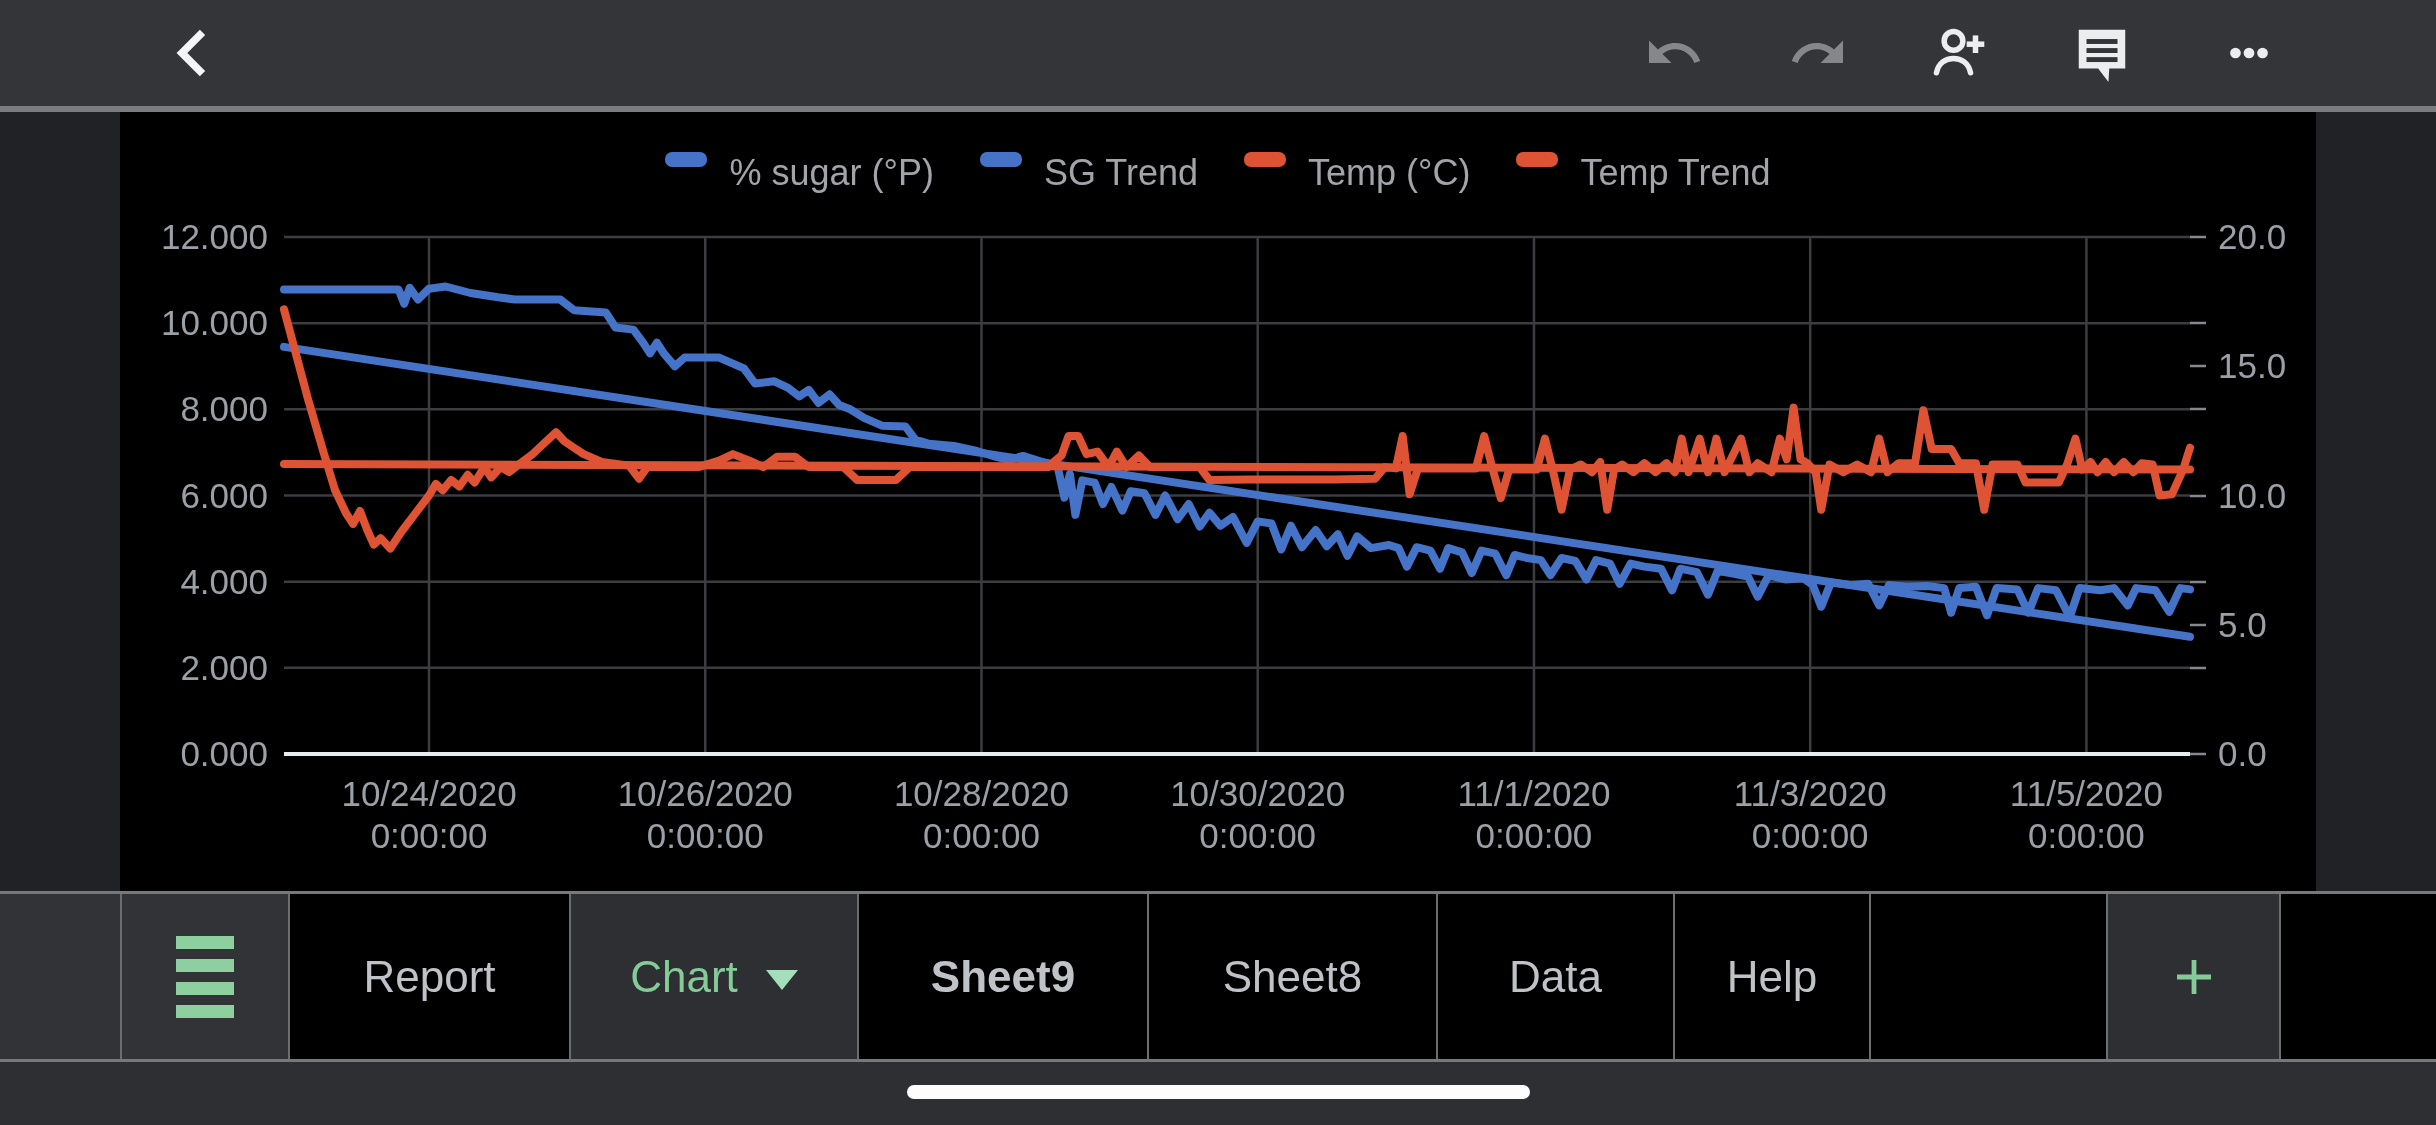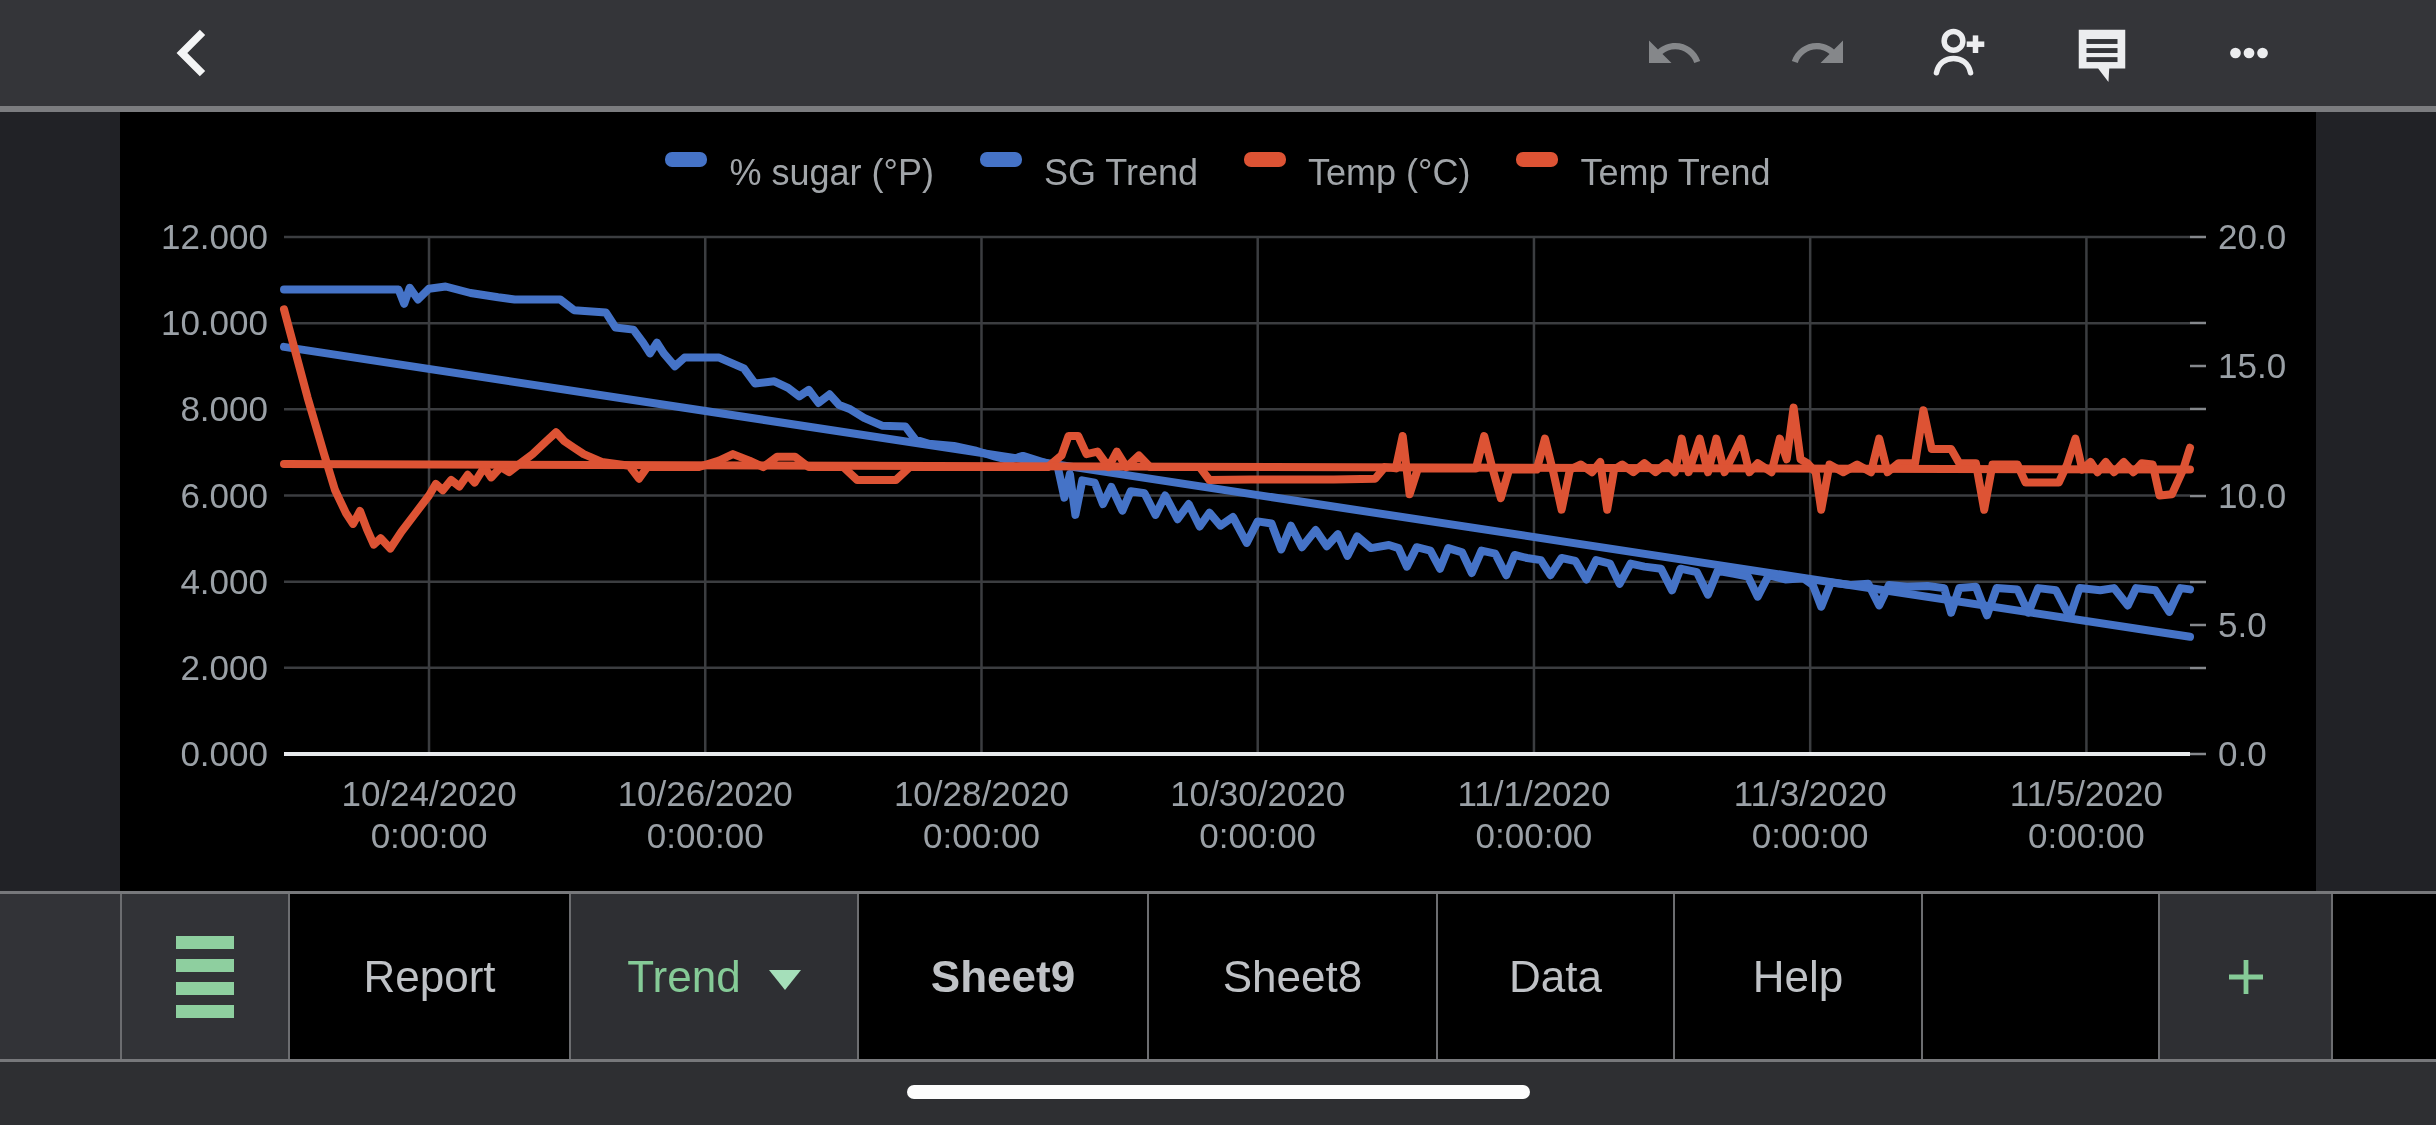--- a/index.html
+++ b/index.html
@@ -172,33 +172,33 @@
           <span></span>
           <span></span>
           <span></span>
           <span></span>
         </div>
     </div>
     <div class="tabcell sep" style="width:281px;">
       <span class="tab-label">Report</span>
     </div>
     <div class="tabcell sep active" style="width:288px;">
-      <span class="tab-label">Trend</span>
+      <span class="tab-label">Chart</span>
       <span class="dropdown-tri"></span>
     </div>
     <div class="tabcell sep" style="width:290px;font-weight:bold;">
       <span class="tab-label">Sheet9</span>
     </div>
     <div class="tabcell sep" style="width:289px;text-align:center;">
       <span class="tab-label">Sheet8</span>
     </div>
     <div class="tabcell sep" style="width:237px;align-items:center;">
       <span class="tab-label">Data</span>
     </div>
-    <div class="tabcell sep" style="width:248px;justify-content:center;">
+    <div class="tabcell sep" style="width:196px;justify-content:center;">
       <span class="tab-label">Help</span>
     </div>
     <div class="tabcell sep" style="width:237px;">
       <span class="tab-label"></span>
     </div>
     <div class="tabcell active sep" style="width:173px;">
       <svg width="48" height="48" viewBox="0 0 24 24">
         <line x1="12" y1="3.5" x2="12" y2="20.5" stroke="#85cb97" stroke-width="2.4"></line>
         <line x1="3.5" y1="12" x2="20.5" y2="12" stroke="#85cb97" stroke-width="2.4"></line>
       </svg>

